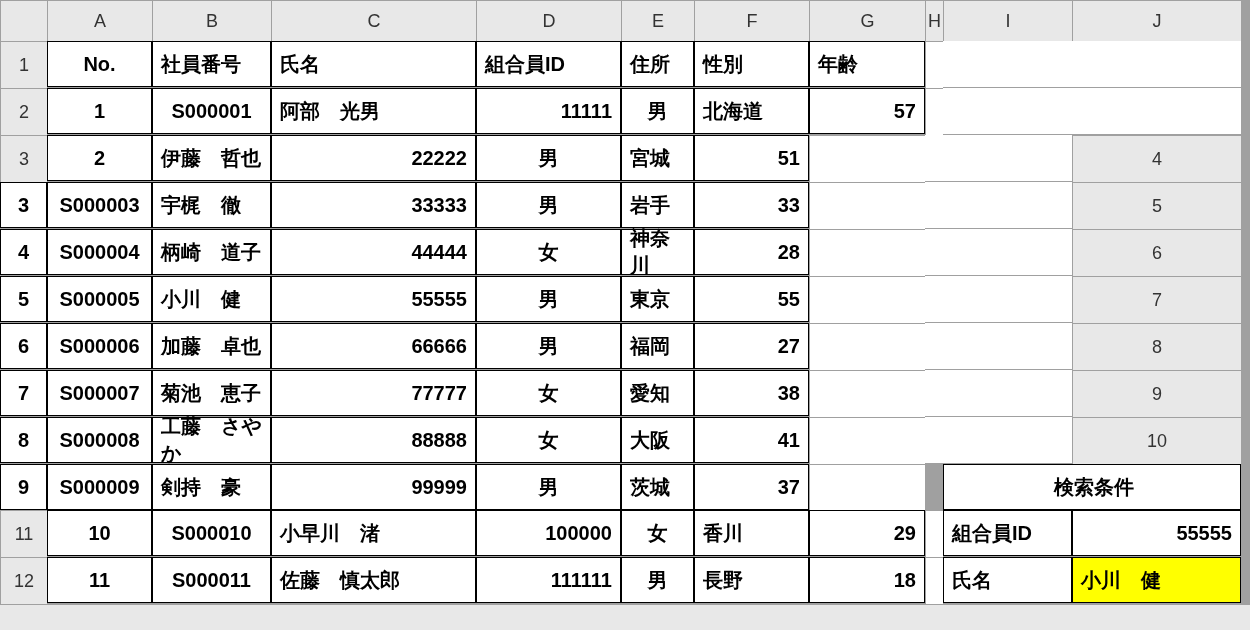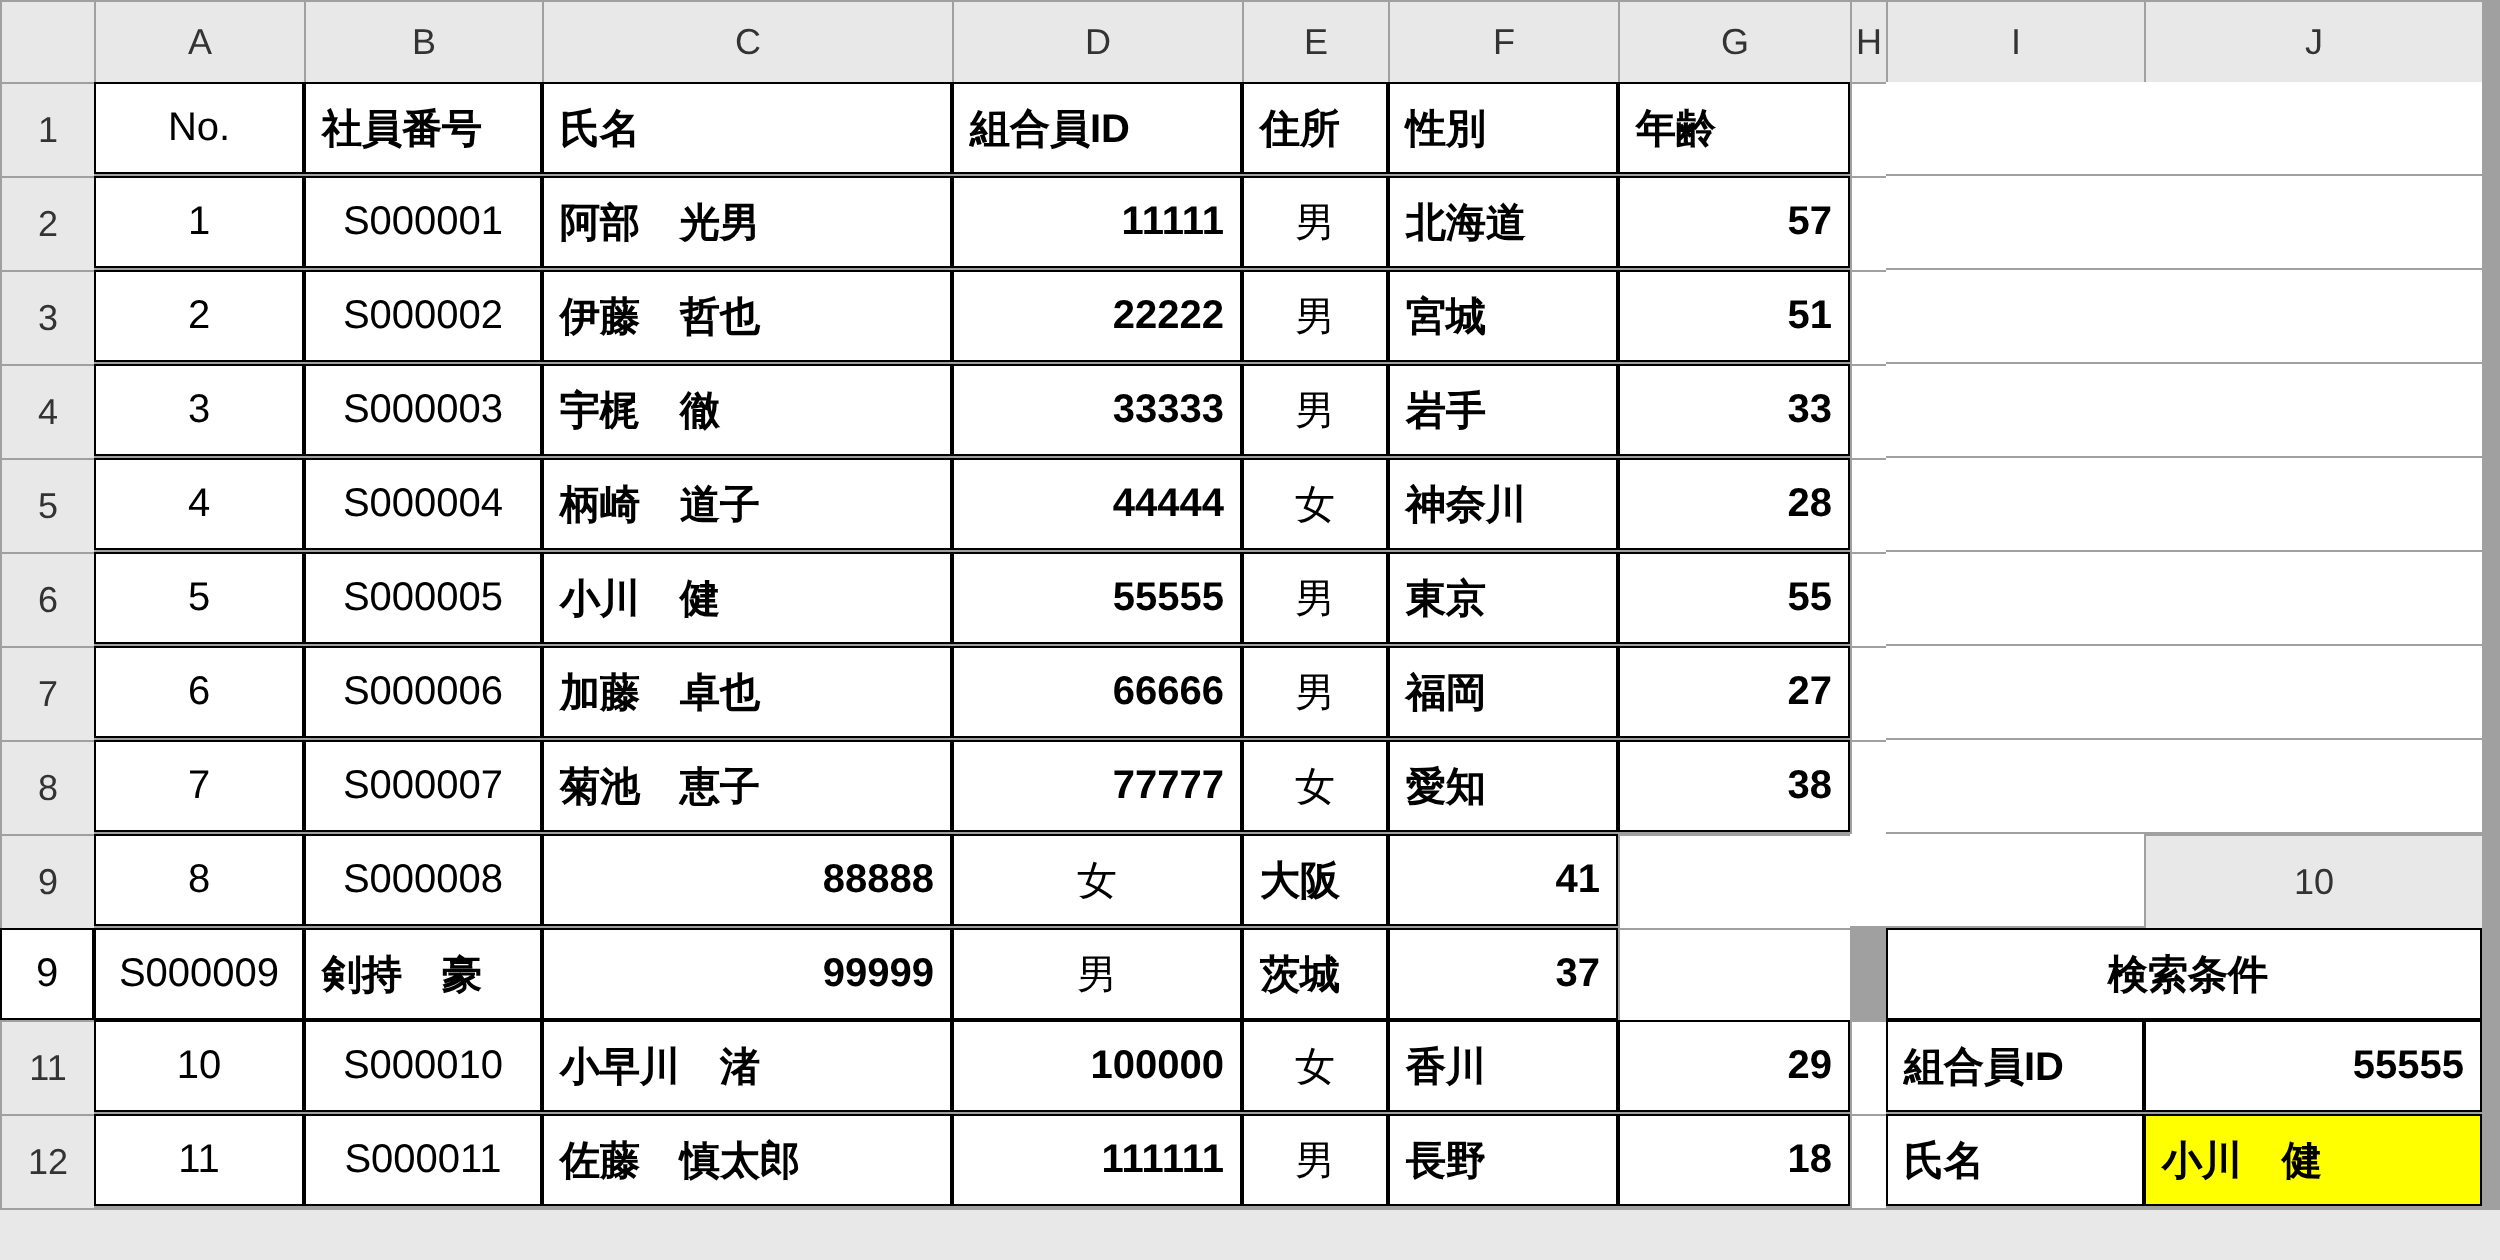--- a/index.html
+++ b/index.html
@@ -40,21 +40,21 @@
     }
     .cell {
       background: #ffffff;
       padding: 6px 8px;
       display: flex;
       align-items: center;
       height: 46px;
       border: 1px solid #000;
       margin: -1px 0 0 -1px;
     }
-    .cell.center { justify-content: center; font-weight: normal; text-align: center; }
+    .cell.center { justify-content: center; font-weight: bold; text-align: center; }
     .cell.left { justify-content: flex-start; font-weight: bold; }
     .cell.right { justify-content: flex-end; font-weight: bold; }
     .cell.empty { border: none; background: #ffffff; }
     .cell.yellow { background: #ffff00; }
     .cell.titlecell { justify-content: center; }
     .search-span { grid-column: 10 / 12; padding-left: 12px; }
     .narrow-col { background: #ffffff; border: none; }
     .corner { background: #e8e8e8; }
   </style>
 </head>
@@ -89,21 +89,20 @@
     <div class="cell left">阿部　光男</div>
     <div class="cell right">11111</div>
     <div class="cell center">男</div>
     <div class="cell left">北海道</div>
     <div class="cell right">57</div>
     <div class="narrow-col"></div>
     <div class="cell empty"></div>
     <div class="cell empty"></div>
     <div class="rowhdr">3</div>
     <div class="cell center">2</div>
-    <div class="cell center">S000002</div>
     <div class="cell left">伊藤　哲也</div>
     <div class="cell right">22222</div>
     <div class="cell center">男</div>
     <div class="cell left">宮城</div>
     <div class="cell right">51</div>
     <div class="narrow-col"></div>
     <div class="cell empty"></div>
     <div class="cell empty"></div>
     <div class="rowhdr">4</div>
     <div class="cell center">3</div>
@@ -156,20 +155,21 @@
     <div class="cell right">77777</div>
     <div class="cell center">女</div>
     <div class="cell left">愛知</div>
     <div class="cell right">38</div>
     <div class="narrow-col"></div>
     <div class="cell empty"></div>
     <div class="cell empty"></div>
     <div class="rowhdr">9</div>
     <div class="cell center">8</div>
     <div class="cell center">S000008</div>
+    <div class="cell left">工藤　さやか</div>
     <div class="cell right">88888</div>
     <div class="cell center">女</div>
     <div class="cell left">大阪</div>
     <div class="cell right">41</div>
     <div class="narrow-col"></div>
     <div class="cell empty"></div>
     <div class="cell empty"></div>
     <div class="rowhdr">10</div>
     <div class="cell center">9</div>
     <div class="cell center">S000009</div>

